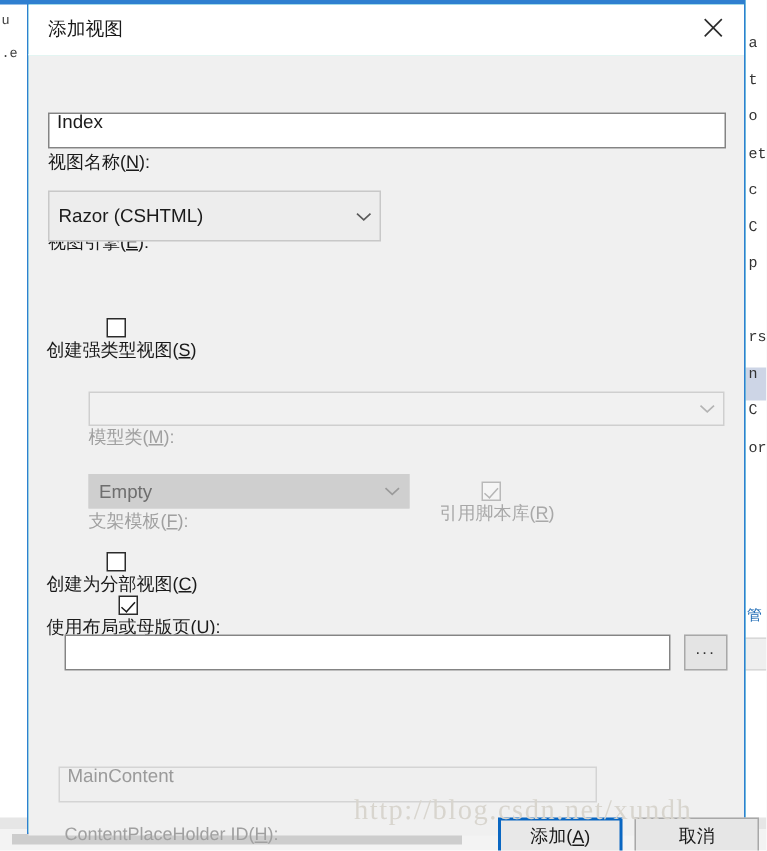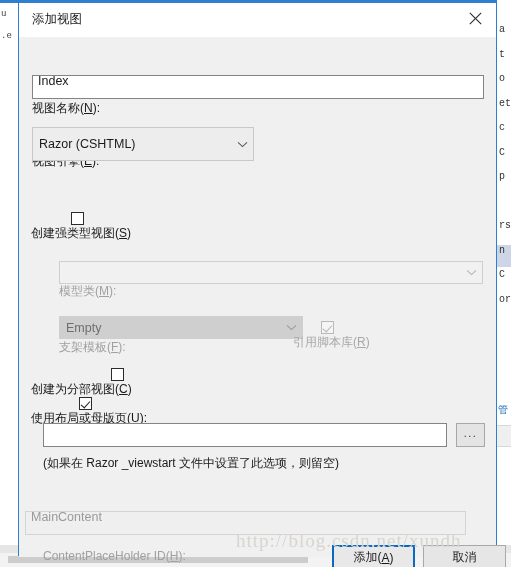--- a/index.html
+++ b/index.html
@@ -377,51 +377,50 @@
     <div class="combo empty-bg" style="left:40px; top:224px; width:424px; height:23px;">
       <span class="combo-text"></span>
       <span class="combo-arrow">
         <svg width="11" height="7" viewBox="0 0 11 7" aria-hidden="true">
           <polyline points="1,1.4 5.5,5.6 10,1.4" fill="none" stroke="#b4b4b4" stroke-width="1.1"></polyline>
         </svg>
       </span>
     </div>
 
     <div class="lbl disabled" style="left:40px; top:258px;">支架模板(<u>F</u>):</div>
-    <div class="combo grayed" style="left:40px; top:279px; width:244px; height:23px;">
+    <div class="combo grayed" style="left:40px; top:279px; width:214px; height:23px;">
       <span class="combo-text">Empty</span>
       <span class="combo-arrow">
         <svg width="11" height="7" viewBox="0 0 11 7" aria-hidden="true">
           <polyline points="1,1.4 5.5,5.6 10,1.4" fill="none" stroke="#9a9a9a" stroke-width="1.1"></polyline>
         </svg>
       </span>
     </div>
 
     <div class="chk-row" style="left:274px; top:284px;">
       <span class="chk-box checked disabled"></span>
       <span class="chk-label disabled">引用脚本库(<u>R</u>)</span>
     </div>
 
-    <div class="chk-row" style="left:12px; top:331px;align-items:flex-end;">
+    <div class="chk-row" style="left:12px; top:331px;">
       <span class="chk-box"></span>
       <span class="chk-label">创建为分部视图(<u>C</u>)</span>
     </div>
 
     <div class="chk-row" style="left:12px; top:360px;">
       <span class="chk-box checked"></span>
       <span class="chk-label">使用布局或母版页(<u>U</u>):</span>
     </div>
 
     <input class="textbox" type="text" style="left: 24px; top: 386px; width: 404px; height: 24px;" value="">
     <div class="browse-btn" style="left:437px; top:386px; width:29px; height:24px;">...</div>
 
-    <div class="hint" style="left:24px; top:418px;">(如果在 Razor _viewstart 文件中设置了此选项，则留空)</div>
 
     <div class="lbl disabled" style="left:24px; top:468px;">ContentPlaceHolder ID(<u>H</u>):</div>
-    <input class="textbox disabled" type="text" style="left: 6px; top: 474px; width: 441px; height: 24px;" readonly="" value="MainContent">
+    <input class="textbox disabled" type="text" style="left: 20px; top: 474px; width: 359px; height: 24px;" readonly="" value="MainContent">
 
     <div class="dlg-btn primary" style="left:313px; top:508px; width:83px;">添加(<u>A</u>)</div>
     <div class="dlg-btn secondary" style="left:404px; top:508px; width:83px;">取消</div>
 
   </div>
 </div>
 
 <div id="watermark">http://blog.csdn.net/xundh</div>
 
 </body></html>

